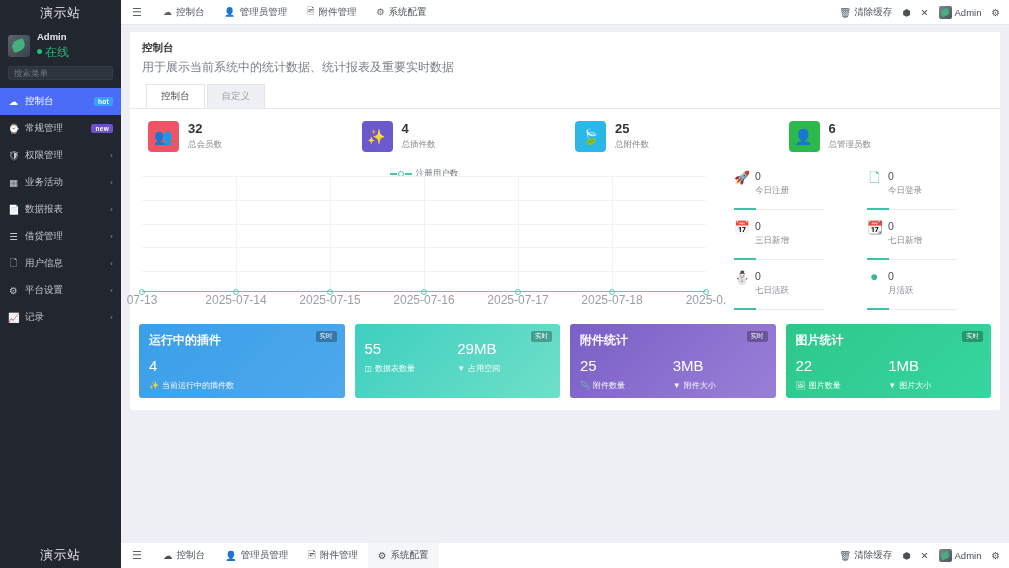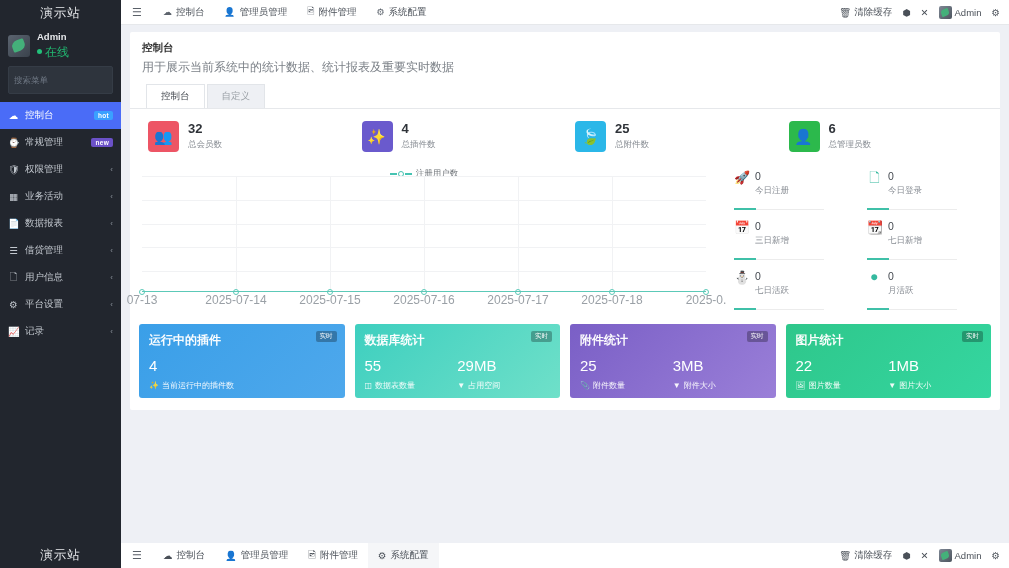--- a/index.html
+++ b/index.html
@@ -36,21 +36,21 @@
     width: 13px; height: 11px; border-radius: 50% 10% 50% 10%;
     background: #44b07a; transform: rotate(-20deg);
   }
   .uinfo { line-height: 1.35; }
   .uname { color: #e7e9ec; font-size: 9.5px; font-weight: bold; }
   .ustatus { color: #21ba72; font-size: 12px; display: flex; align-items: center; gap: 3px; }
   .dot { width: 5px; height: 5px; border-radius: 50%; background: #22c07a; display: inline-block; }
 
   .searchwrap { padding: 0 8px 8px 8px; }
   .searchbox {
-    height: 28px; background: #2e343d; border-radius: 2px;
+    height: 14px; background: #2e343d; border-radius: 2px;
     display: flex; align-items: center; padding: 0 5px;
     border: 1px solid #353c46;
   }
   .searchbox input {
     flex: 1; background: transparent; border: none; outline: none;
     color: #b6bcc5; font-size: 8.5px; font-family: inherit;
   }
   .searchbox input::placeholder { color: #6d7682; }
   .sicon { color: #8b939d; font-size: 9px; }
 
@@ -474,21 +474,20 @@
         <div class="cval">
           <div class="cv">4</div>
           <div class="cl">
             <span>✨</span>
             <span>当前运行中的插件数</span>
           </div>
         </div>
     </div>
   </div>
   <div class="ccard" style="background:linear-gradient(135deg,#3ecfbf 0%,#6fe0c9 100%)">
-    <div class="ctitle">数据库统计</div>
     <div class="cbadge">实时</div>
     <div class="cvals">
 
         <div class="cval">
           <div class="cv">55</div>
           <div class="cl">
             <span>◫</span>
             <span>数据表数量</span>
           </div>
         </div>

